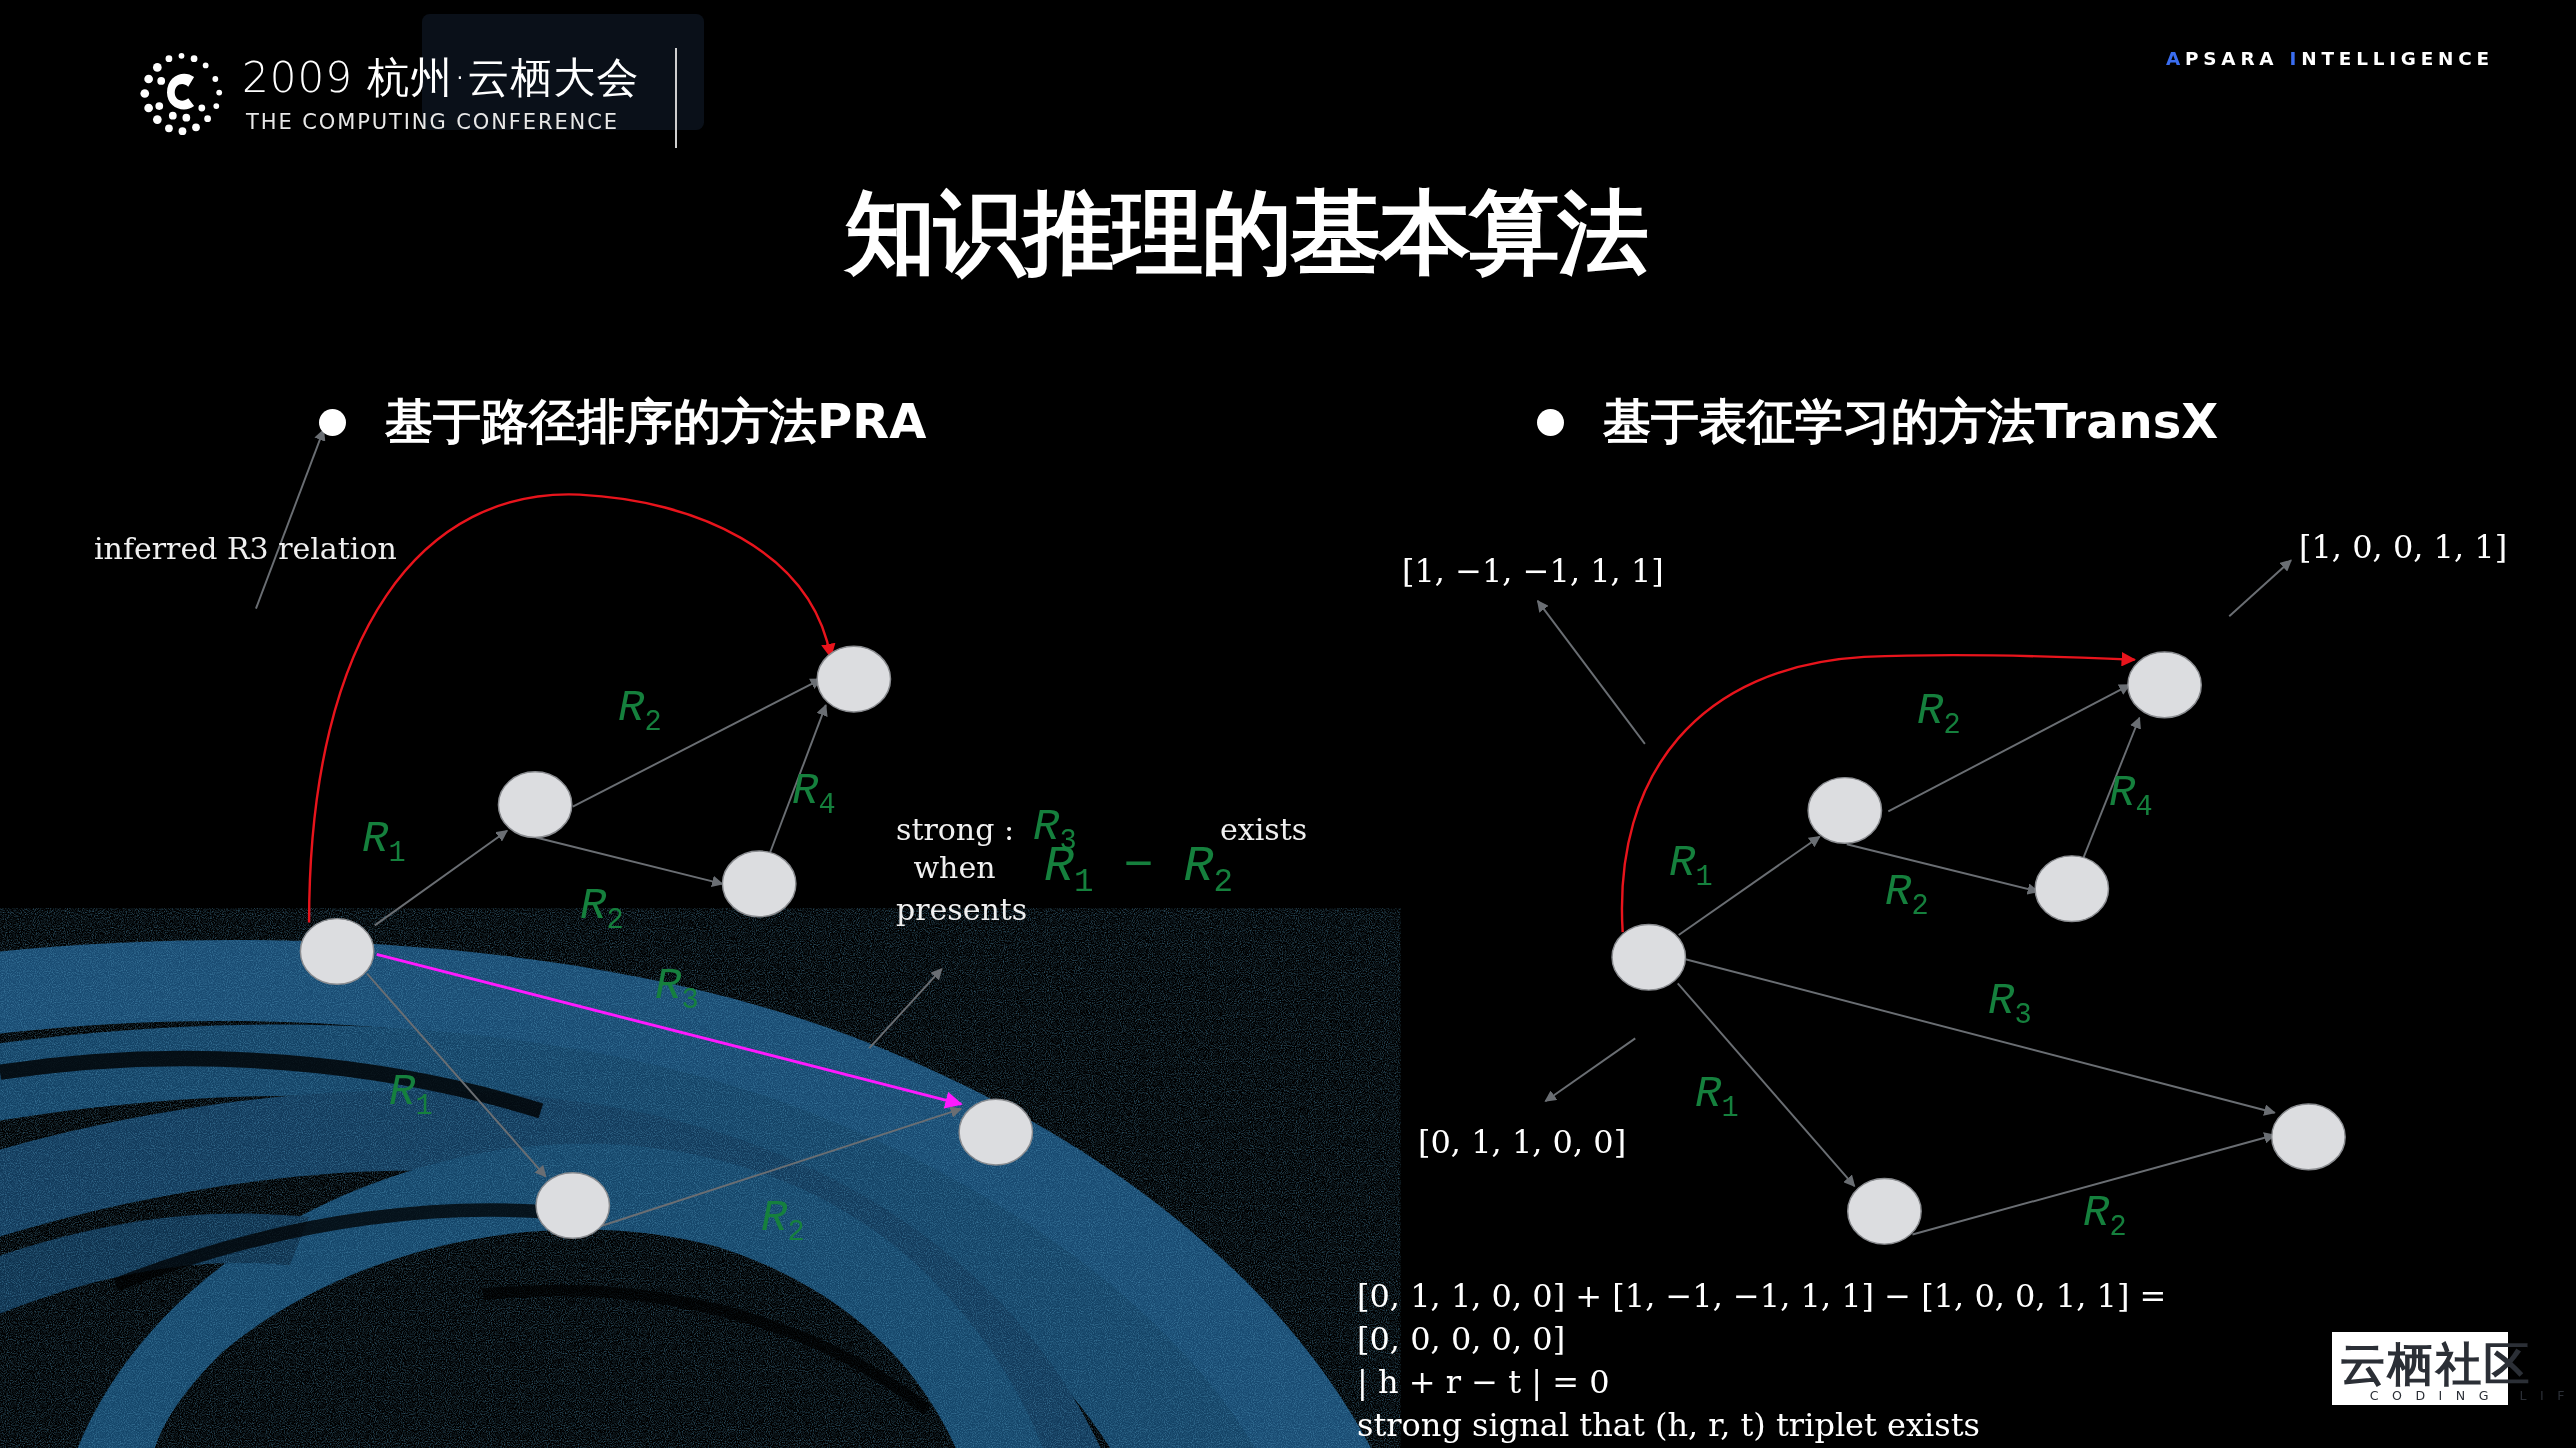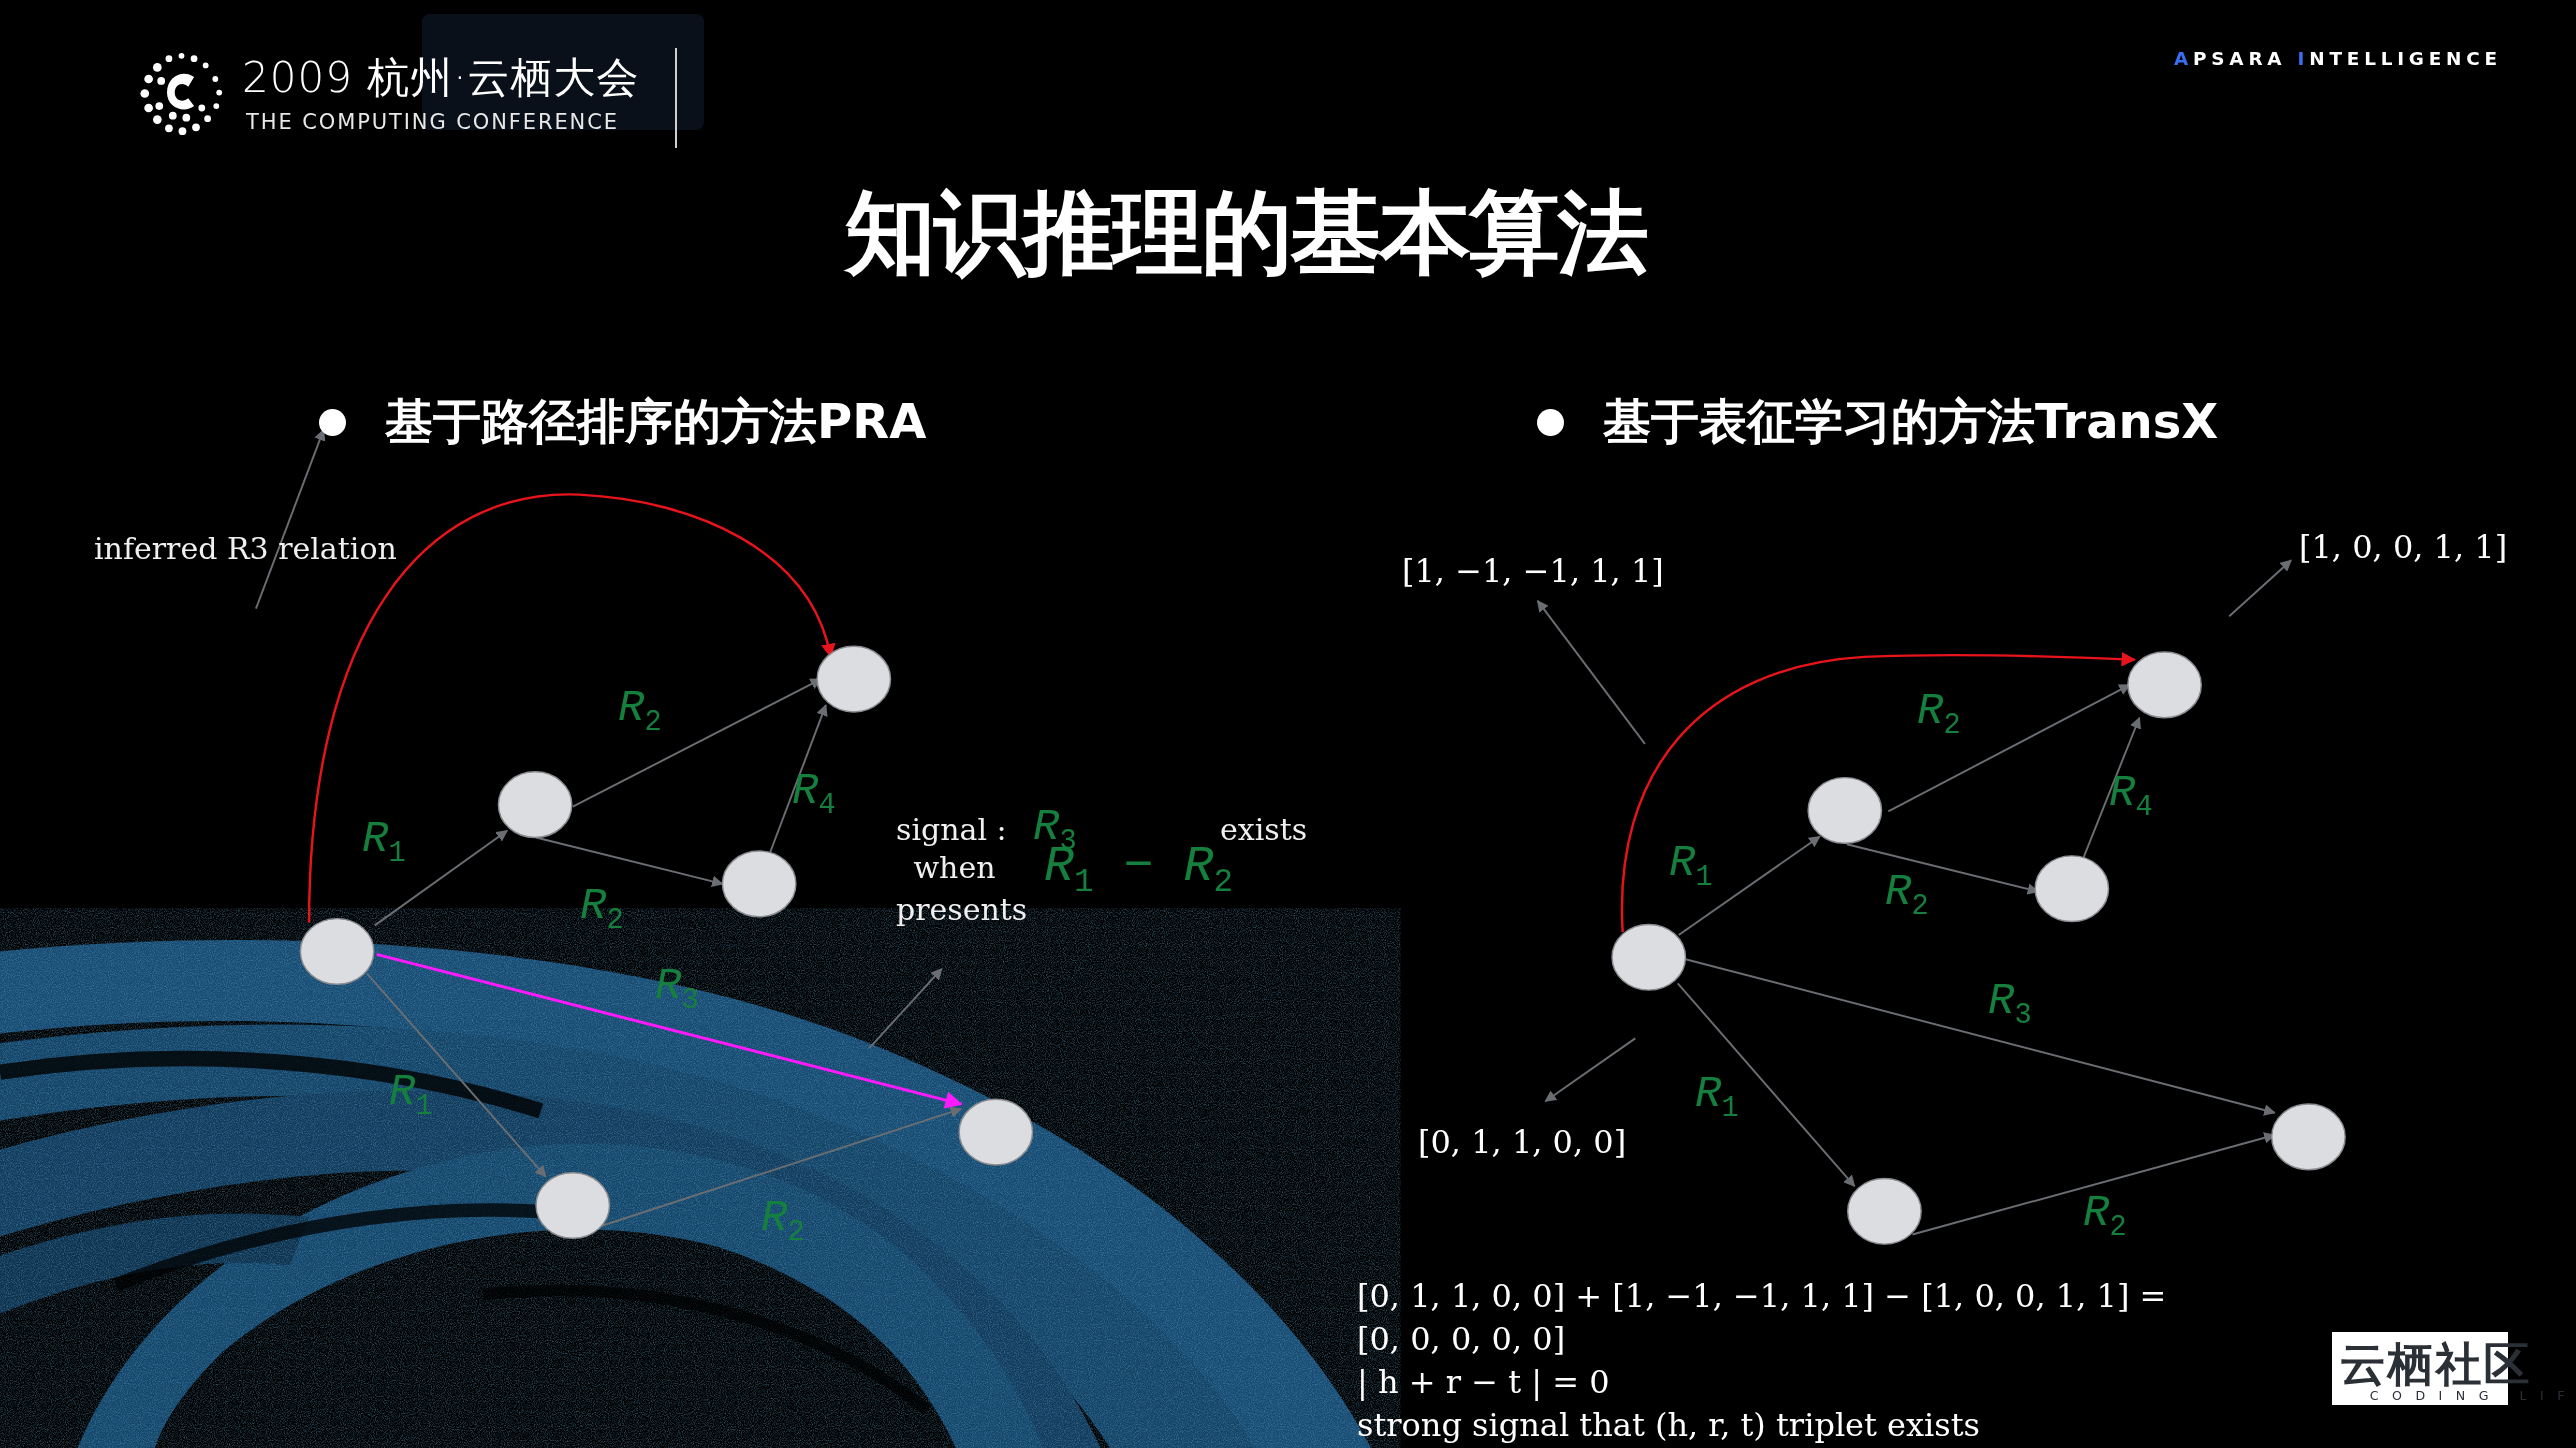--- a/index.html
+++ b/index.html
@@ -132,41 +132,41 @@
         <circle cx="66" cy="60" r="3.5"></circle>
       <path d="M58,28 C48,20 30,26 30,44 C30,60 48,66 58,58 L52,50 C46,55 38,52 38,44 C38,36 46,32 52,38 Z"></path>
     </g>
   </svg>
   <div class="abs logo-text-cn" style="left:104px;top:0px;">2009 杭州·云栖大会</div>
   <div class="abs logo-text-en" style="left:108px;top:60px;">THE COMPUTING CONFERENCE</div>
 </div>
 <div class="abs divider" style="left:675px;top:48px;height:100px;"></div>
 
 <div class="abs" style="left:2166px;top:50px;">
-  <div class="brand-sub" style="margin-top:-1.9px;margin-left:8px;">
+  <div class="brand-sub" style="margin-top:-1.9px;">
     <span class="blue">A</span><span>PSARA </span><span class="blue">I</span><span>NTELLIGENCE</span>
   </div>
 </div>
 
 <div class="abs title" style="left:845px;top:172px;">知识推理的基本算法</div>
 
 <div class="abs bullet-row" style="left:319px;top:390px;">
   <div class="bullet-dot"></div>
   <div class="bullet-text">基于路径排序的方法PRA</div>
 </div>
 <div class="abs bullet-row" style="left:1537px;top:390px;">
   <div class="bullet-dot"></div>
   <div class="bullet-text">基于表征学习的方法TransX</div>
 </div>
 
 <div class="abs mono" style="left:94px;top:531px;">inferred R3 relation</div>
 
 <div class="abs" style="left:896px;top:804px;">
   <div style="position:relative;height:44px;">
-    <span class="mono" style="position:absolute;left:0;top:7.7px;">signal :</span>
+    <span class="mono" style="position:absolute;left:0;top:7.7px;">strong :</span>
     <span class="math" style="position:absolute;left:137px;top:-1.9px;font-size:44px;"><span>R</span><sub>3</sub></span>
     <span class="mono" style="position:absolute;left:324px;top:7.7px;">exists</span>
   </div>
   <div style="position:relative;height:48px;">
     <span class="mono" style="position:absolute;left:17.4px;top:1.9px;">when</span>
     <span class="math" style="position:absolute;left:116px;top:-9.7px;font-size:50px;margin-left:32px;"><span>R</span><sub>1</sub><span style="font-style:normal;"> − </span><span>R</span><sub>2</sub></span>
   </div>
   <div class="mono" style="margin-top:-3.9px;">presents</div>
 </div>
 

